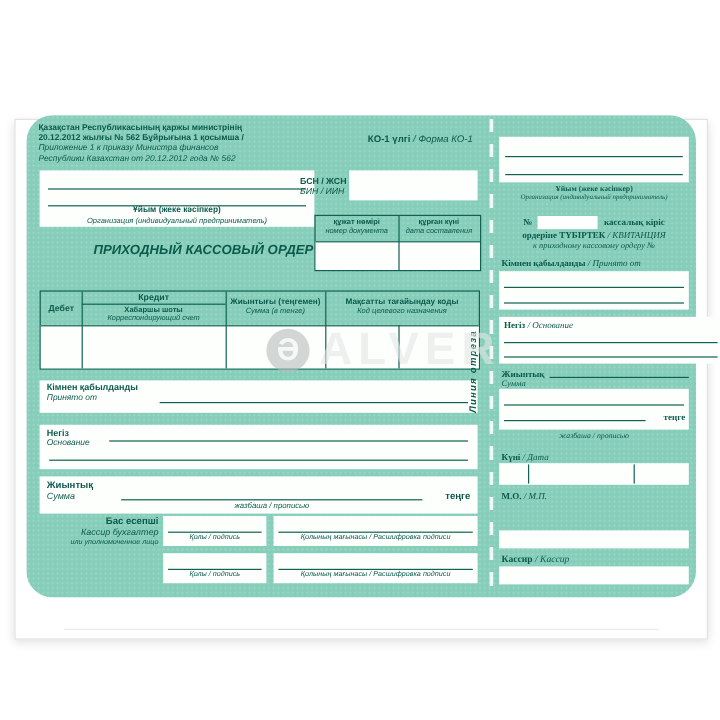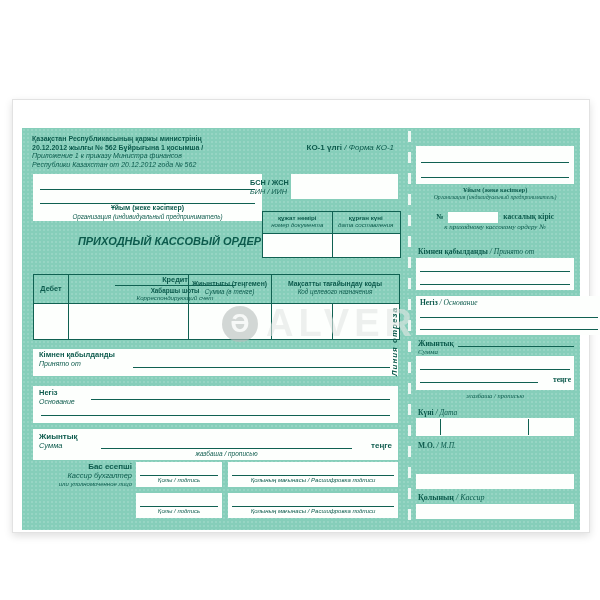--- a/index.html
+++ b/index.html
@@ -8,23 +8,23 @@
   .ab{position:absolute;}
   .b{font-weight:700;}
   .i{font-style:italic;}
   .ctr{text-align:center;}
   .w{background:#fdfffd;}
   .ln{position:absolute;border-bottom:1px solid #106152;}
   .vln{position:absolute;border-left:1px solid #106152;top:0;bottom:0;}
   .sheet{position:absolute;left:12px;top:99px;width:576px;height:432px;background:#ffffff;
          border:1px solid #e2e2e2;box-shadow:0 3px 8px rgba(0,0,0,0.13);}
   .sheet-edge{position:absolute;left:40px;right:40px;bottom:7px;border-bottom:1px solid #ececec;}
-  .form{position:absolute;left:22px;top:128px;width:558px;height:402px;background:#86ceba;
+  .form{position:absolute;left:22px;top:96px;width:558px;height:402px;background:#86ceba;
         background-image:radial-gradient(rgba(255,255,255,0.14) 1px, transparent 1px);
-        background-size:4px 4px;font-size:7px;line-height:1.2;}
+        background-size:4px 4px;font-size:7px;line-height:1.2;border-radius:22px;}
   .ministry{left:10px;top:7px;width:238px;font-size:7px;line-height:8.6px;}
   .formcode{left:230px;top:15px;width:142px;text-align:right;font-size:8px;}
   .orgbox{left:11px;top:46px;width:229px;height:47px;}
   .binlbl{left:228px;top:50px;font-size:7.3px;line-height:9px;}
   .binbox{left:269px;top:46px;width:107px;height:25px;}
   .doctbl{left:240px;top:83px;width:137px;height:45px;border:1px solid #106152;}
   .doctbl .hdrcell{position:absolute;top:0;height:21px;width:50%;text-align:center;font-size:6.2px;line-height:7.4px;padding-top:2px;box-sizing:border-box;}
   .doctbl .data{position:absolute;left:0;right:0;top:21px;bottom:0;background:#fdfffd;border-top:1px solid #106152;}
   .title{left:0px;top:107px;width:295px;text-align:center;}
   .title .l1{font-size:11.5px;font-weight:700;letter-spacing:.3px;}
@@ -98,21 +98,21 @@
 
   <div class="ab mtbl">
     <div class="data"></div>
     <div class="vln" style="left:34px;"></div>
     <div class="vln" style="left:154px;"></div>
     <div class="vln" style="left:237px;"></div>
     <div class="vln" style="left:298px;top:28px;"></div>
     <div class="hcell" style="left:0;width:34px;padding-top:10px;">
       <span class="b" style="font-size:7.3px;">Дебет</span>
     </div>
-    <div class="hcell" style="left:34px;width:120px;margin-left:47px;">
+    <div class="hcell" style="left:34px;width:120px;">
       <div class="b" style="border-bottom:1px solid #106152;font-size:7.3px;padding:1px 0;">Кредит</div>
       <div class="b" style="font-size:6.3px;padding-top:1px;">Хабаршы шоты</div>
       <div class="i" style="font-size:6.2px;">Корреспондирующий счет</div>
     </div>
     <div class="hcell" style="left:154px;width:83px;padding-top:5px;">
       <div class="b" style="font-size:6.8px;">Жиынтығы (теңгемен)</div>
       <div class="i" style="font-size:6.3px;">Сумма (в тенге)</div>
     </div>
     <div class="hcell" style="left:237px;width:128px;padding-top:5px;">
       <div class="b" style="font-size:6.8px;">Мақсатты тағайындау коды</div>
@@ -181,20 +181,23 @@
     </div>
     <div class="ab ctr b" style="left:0;top:58px;width:158px;font-size:6.5px;">Ұйым (жеке кәсіпкер)</div>
     <div class="ab ctr i" style="left:0;top:66px;width:158px;font-size:5.8px;">Организация (индивидуальный предприниматель)</div>
 
     <div class="ab ctr" style="left:0;top:84px;width:158px;font-size:7.5px;line-height:9.5px;">
       <div>
         <span class="b">№</span>
         <span class="w" style="display:inline-block;width:50px;height:11px;vertical-align:middle;margin:0 3px;"></span>
         <span class="b">кассалық кіріс</span>
       </div>
+      <div>
+        <span class="b">ордеріне ТҮБІРТЕК</span><span class="i"> / КВИТАНЦИЯ</span>
+      </div>
       <div class="i" style="font-size:7px;">к приходному кассовому ордеру №</div>
     </div>
 
     <div class="ab" style="left:2px;top:119px;font-size:7.5px;">
       <span class="b">Кімнен қабылданды</span><span class="i"> / Принято от</span>
     </div>
     <div class="ab w" style="left:0;top:130px;width:158px;height:32px;">
       <div class="ln" style="left:4px;right:4px;top:13px;"></div>
       <div class="ln" style="left:4px;right:4px;top:26px;"></div>
     </div>
@@ -227,21 +230,21 @@
       <div class="vln" style="left:112px;top:1px;bottom:1px;border-left-width:1.5px;"></div>
     </div>
 
     <div class="ab" style="left:2px;top:313px;font-size:7.5px;">
       <span class="b">М.О.</span><span class="i"> / М.П.</span>
     </div>
 
     <div class="ab w" style="left:0;top:346px;width:158px;height:15px;"></div>
 
     <div class="ab" style="left:2px;top:365px;font-size:8px;">
-      <span class="b">Қолының</span><span class="i"> / Кассир</span>
+      <span class="b">Кассир</span><span class="i"> / Кассир</span>
     </div>
     <div class="ab w" style="left:0;top:376px;width:158px;height:15px;"></div>
   </div>
 
   <div class="ab wm">
     <div class="wm-logo">Ə</div>
     <div class="wm-text">ALVER</div>
   </div>
 
 </div>

